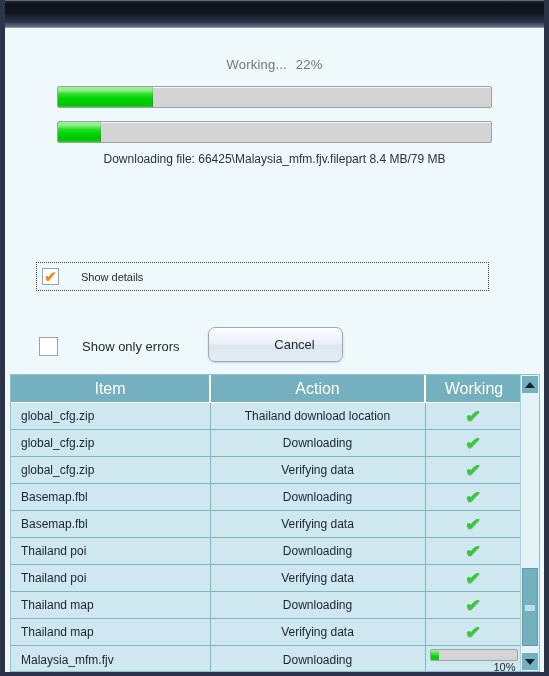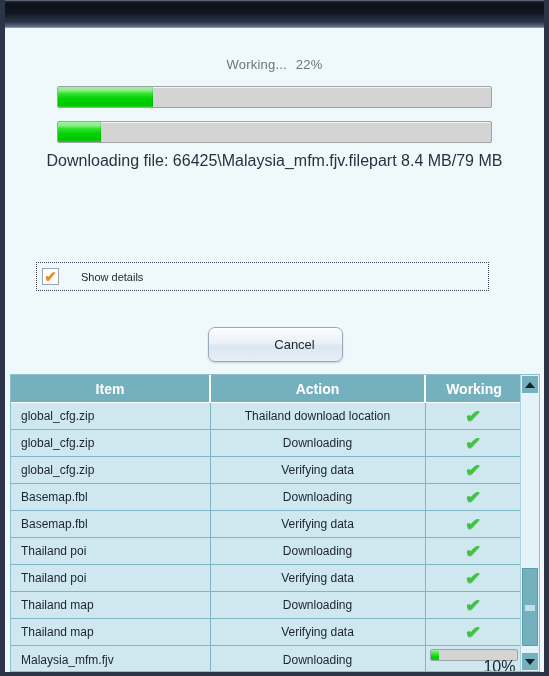--- a/index.html
+++ b/index.html
@@ -89,21 +89,21 @@
        #9ef29e 0%, #8aee84 18%, #2ee02e 34%, #00d400 58%, #00c400 88%, #22cf22 100%);
     box-shadow: inset -1px 0 0 rgba(0,0,0,.08);
   }
 
   .file-line {
     position: absolute;
     left: 0;
     top: 124px;
     width: 539px;
     text-align: center;
-    font-size: 16px;
+    font-size: 12px;
     color: #2a3140;
   }
 
   
   .details-box {
     position: absolute;
     left: 31px;
     top: 234px;
     width: 453px;
     height: 29px;
@@ -190,22 +190,22 @@
   table.lv {
     border-collapse: collapse;
     width: 100%;
     table-layout: fixed;
     font-size: 12px;
     color: #1b2430;
   }
   table.lv th {
     background: #74b0bd;
     color: #ffffff;
-    font-weight: bold;
-    font-size: 14px;
+    font-weight: normal;
+    font-size: 16px;
     height: 25px;
     border-right: 2px solid #ffffff;
     border-bottom: 1px solid #ffffff;
     text-align: center;
   }
   table.lv th:last-child { border-right: none; }
   table.lv td {
     height: 26px;
     background: #cfe7ee;
     border-right: 1px solid #7fb6c4;
@@ -242,21 +242,21 @@
     overflow: hidden;
     margin-top: 0;
   }
   .cell-prog-fill {
     height: 100%;
     background: linear-gradient(to bottom,
        #9ef29e 0%, #49e249 35%, #00d000 70%, #13cc13 100%);
   }
   .cell-prog-text {
     text-align: right;
-    font-size: 16px;
+    font-size: 11px;
     color: #1b2430;
     line-height: 12px;
     padding-right: 2px;
   }
 
   
   .vscroll {
     flex: none;
     width: 18px;
     background: #e4f3f8;
@@ -327,20 +327,24 @@
 
     <div class="file-line">Downloading file:  66425\Malaysia_mfm.fjv.filepart 8.4 MB/79 MB</div>
 
     <div class="details-box">
       <span class="chk">
         <span class="chk-mark">✔</span>
       </span>
       <span class="details-label">Show details</span>
     </div>
 
+    <div class="errors-row">
+      <span class="chk"></span>
+      <span class="errors-label">Show only errors</span>
+    </div>
 
     <button class="cancel-btn">Cancel</button>
 
     <div class="table-wrap">
       <div class="grid">
         <table class="lv">
           <colgroup>
             <col style="width:199px">
             <col style="width:215px">
             <col style="width:97px">

